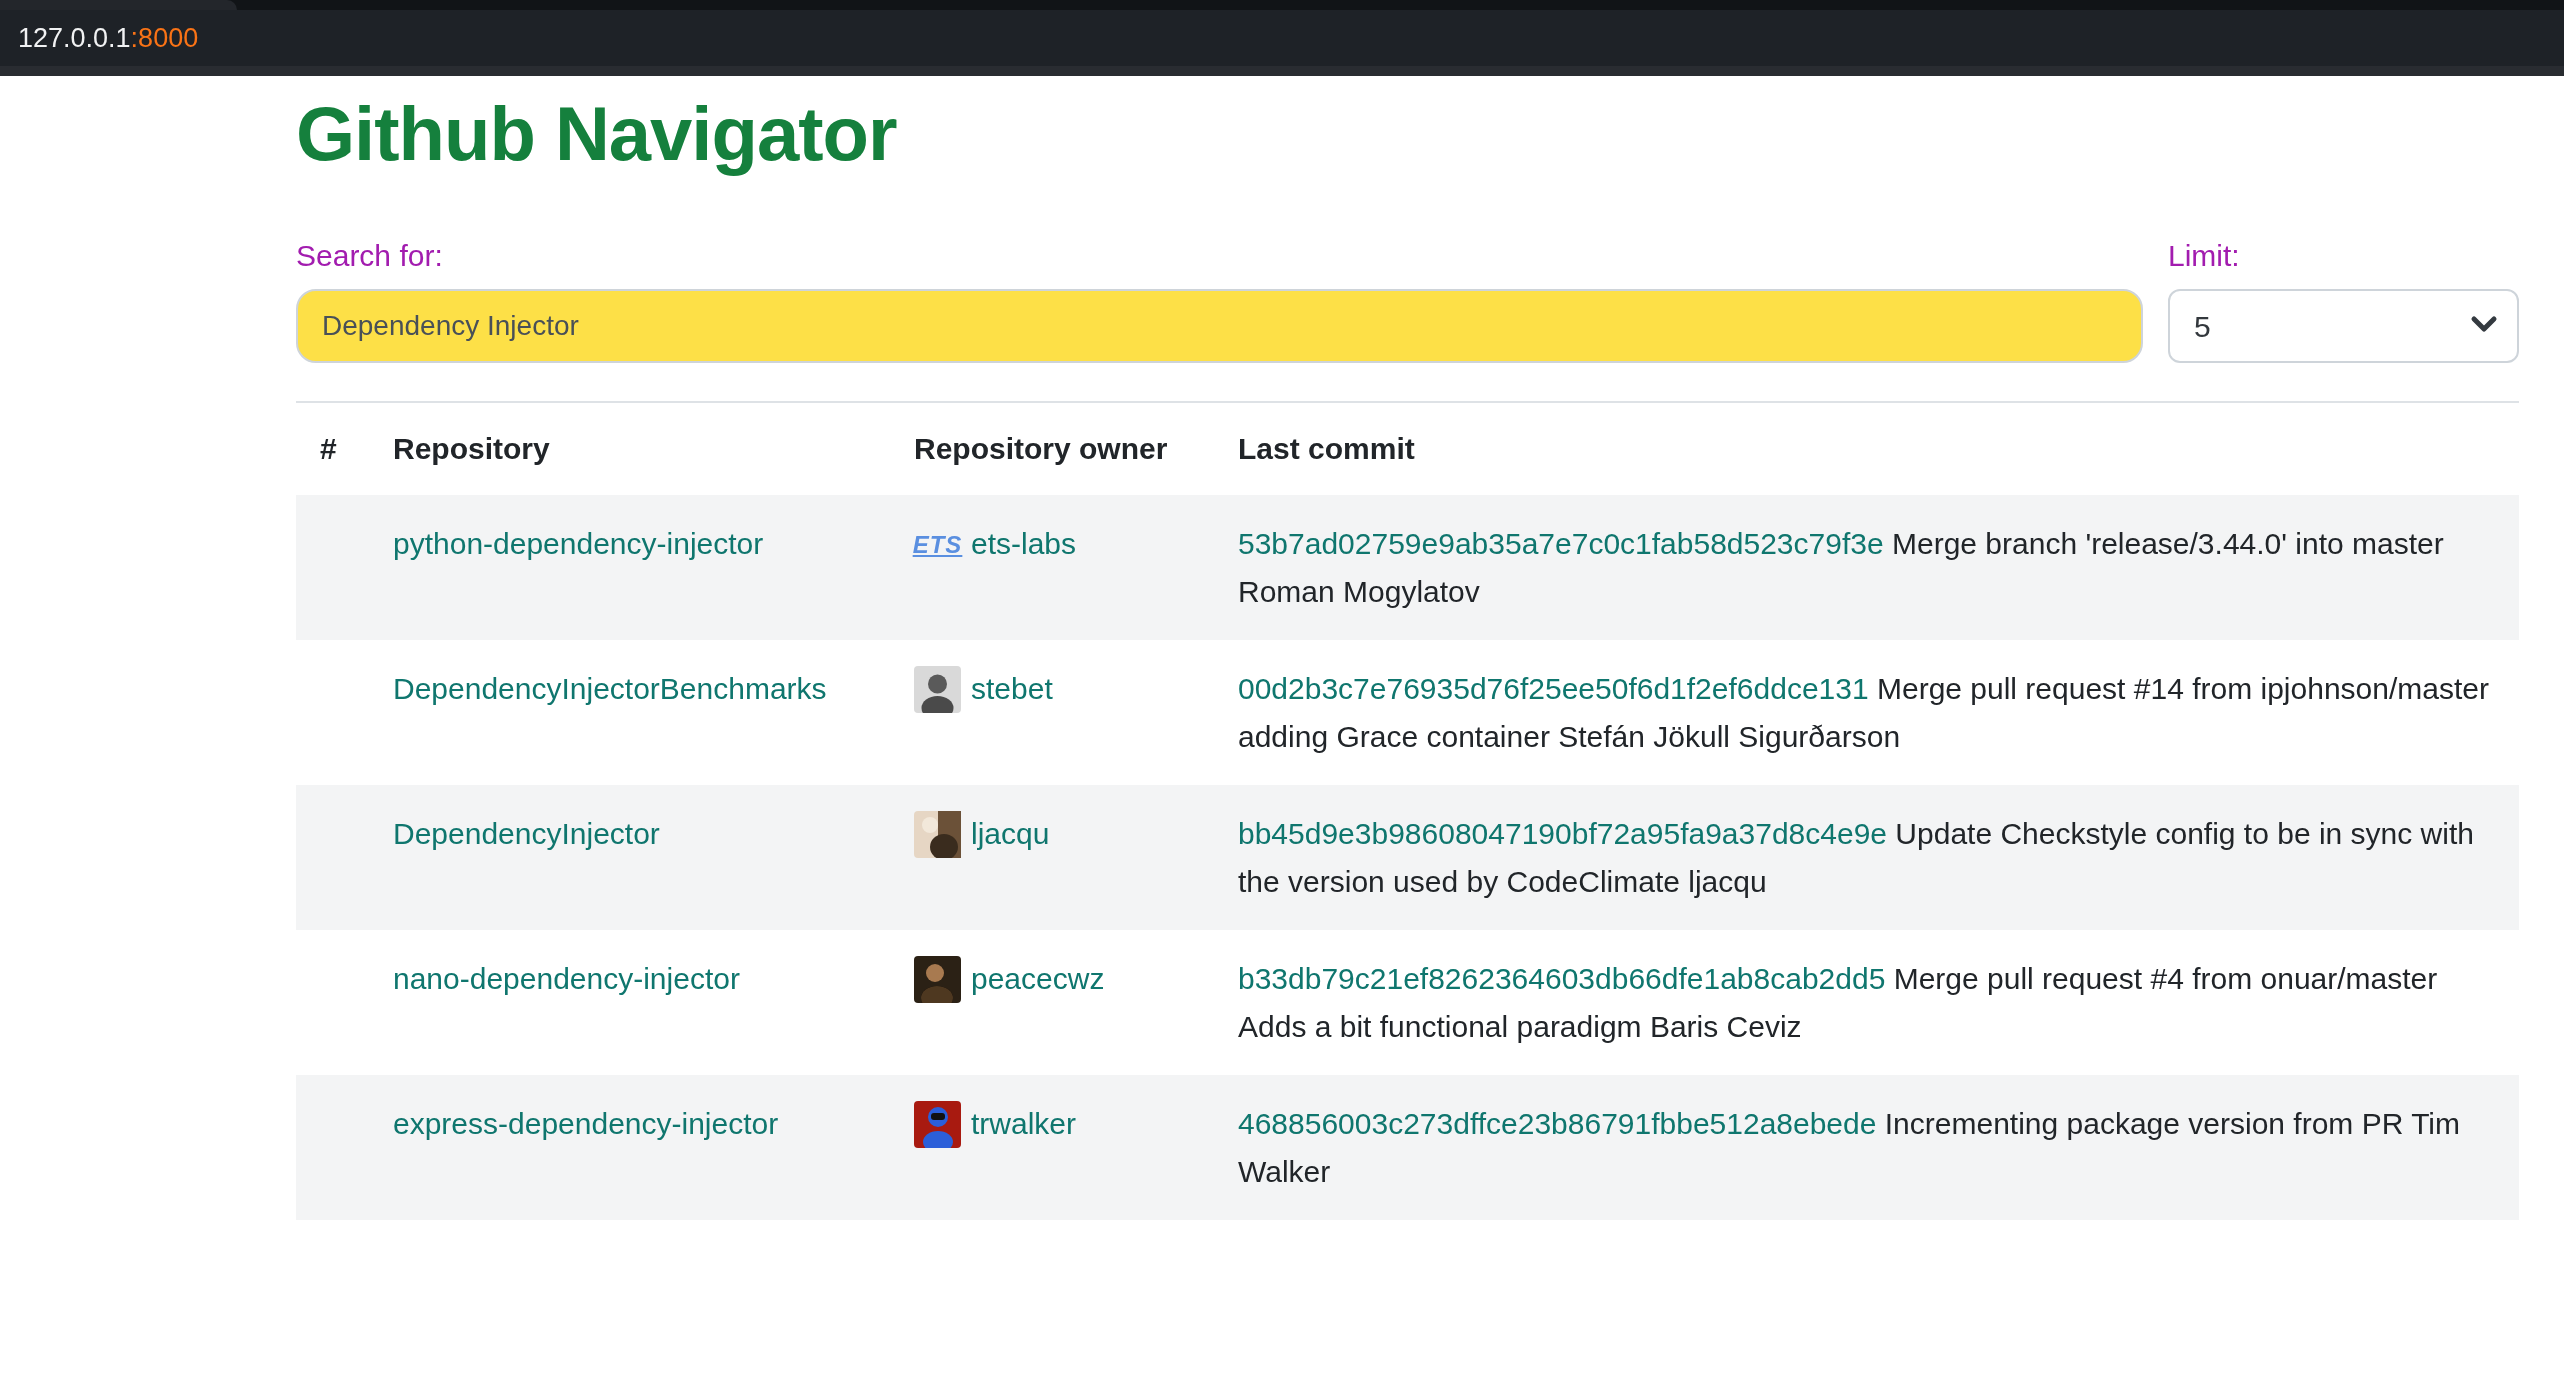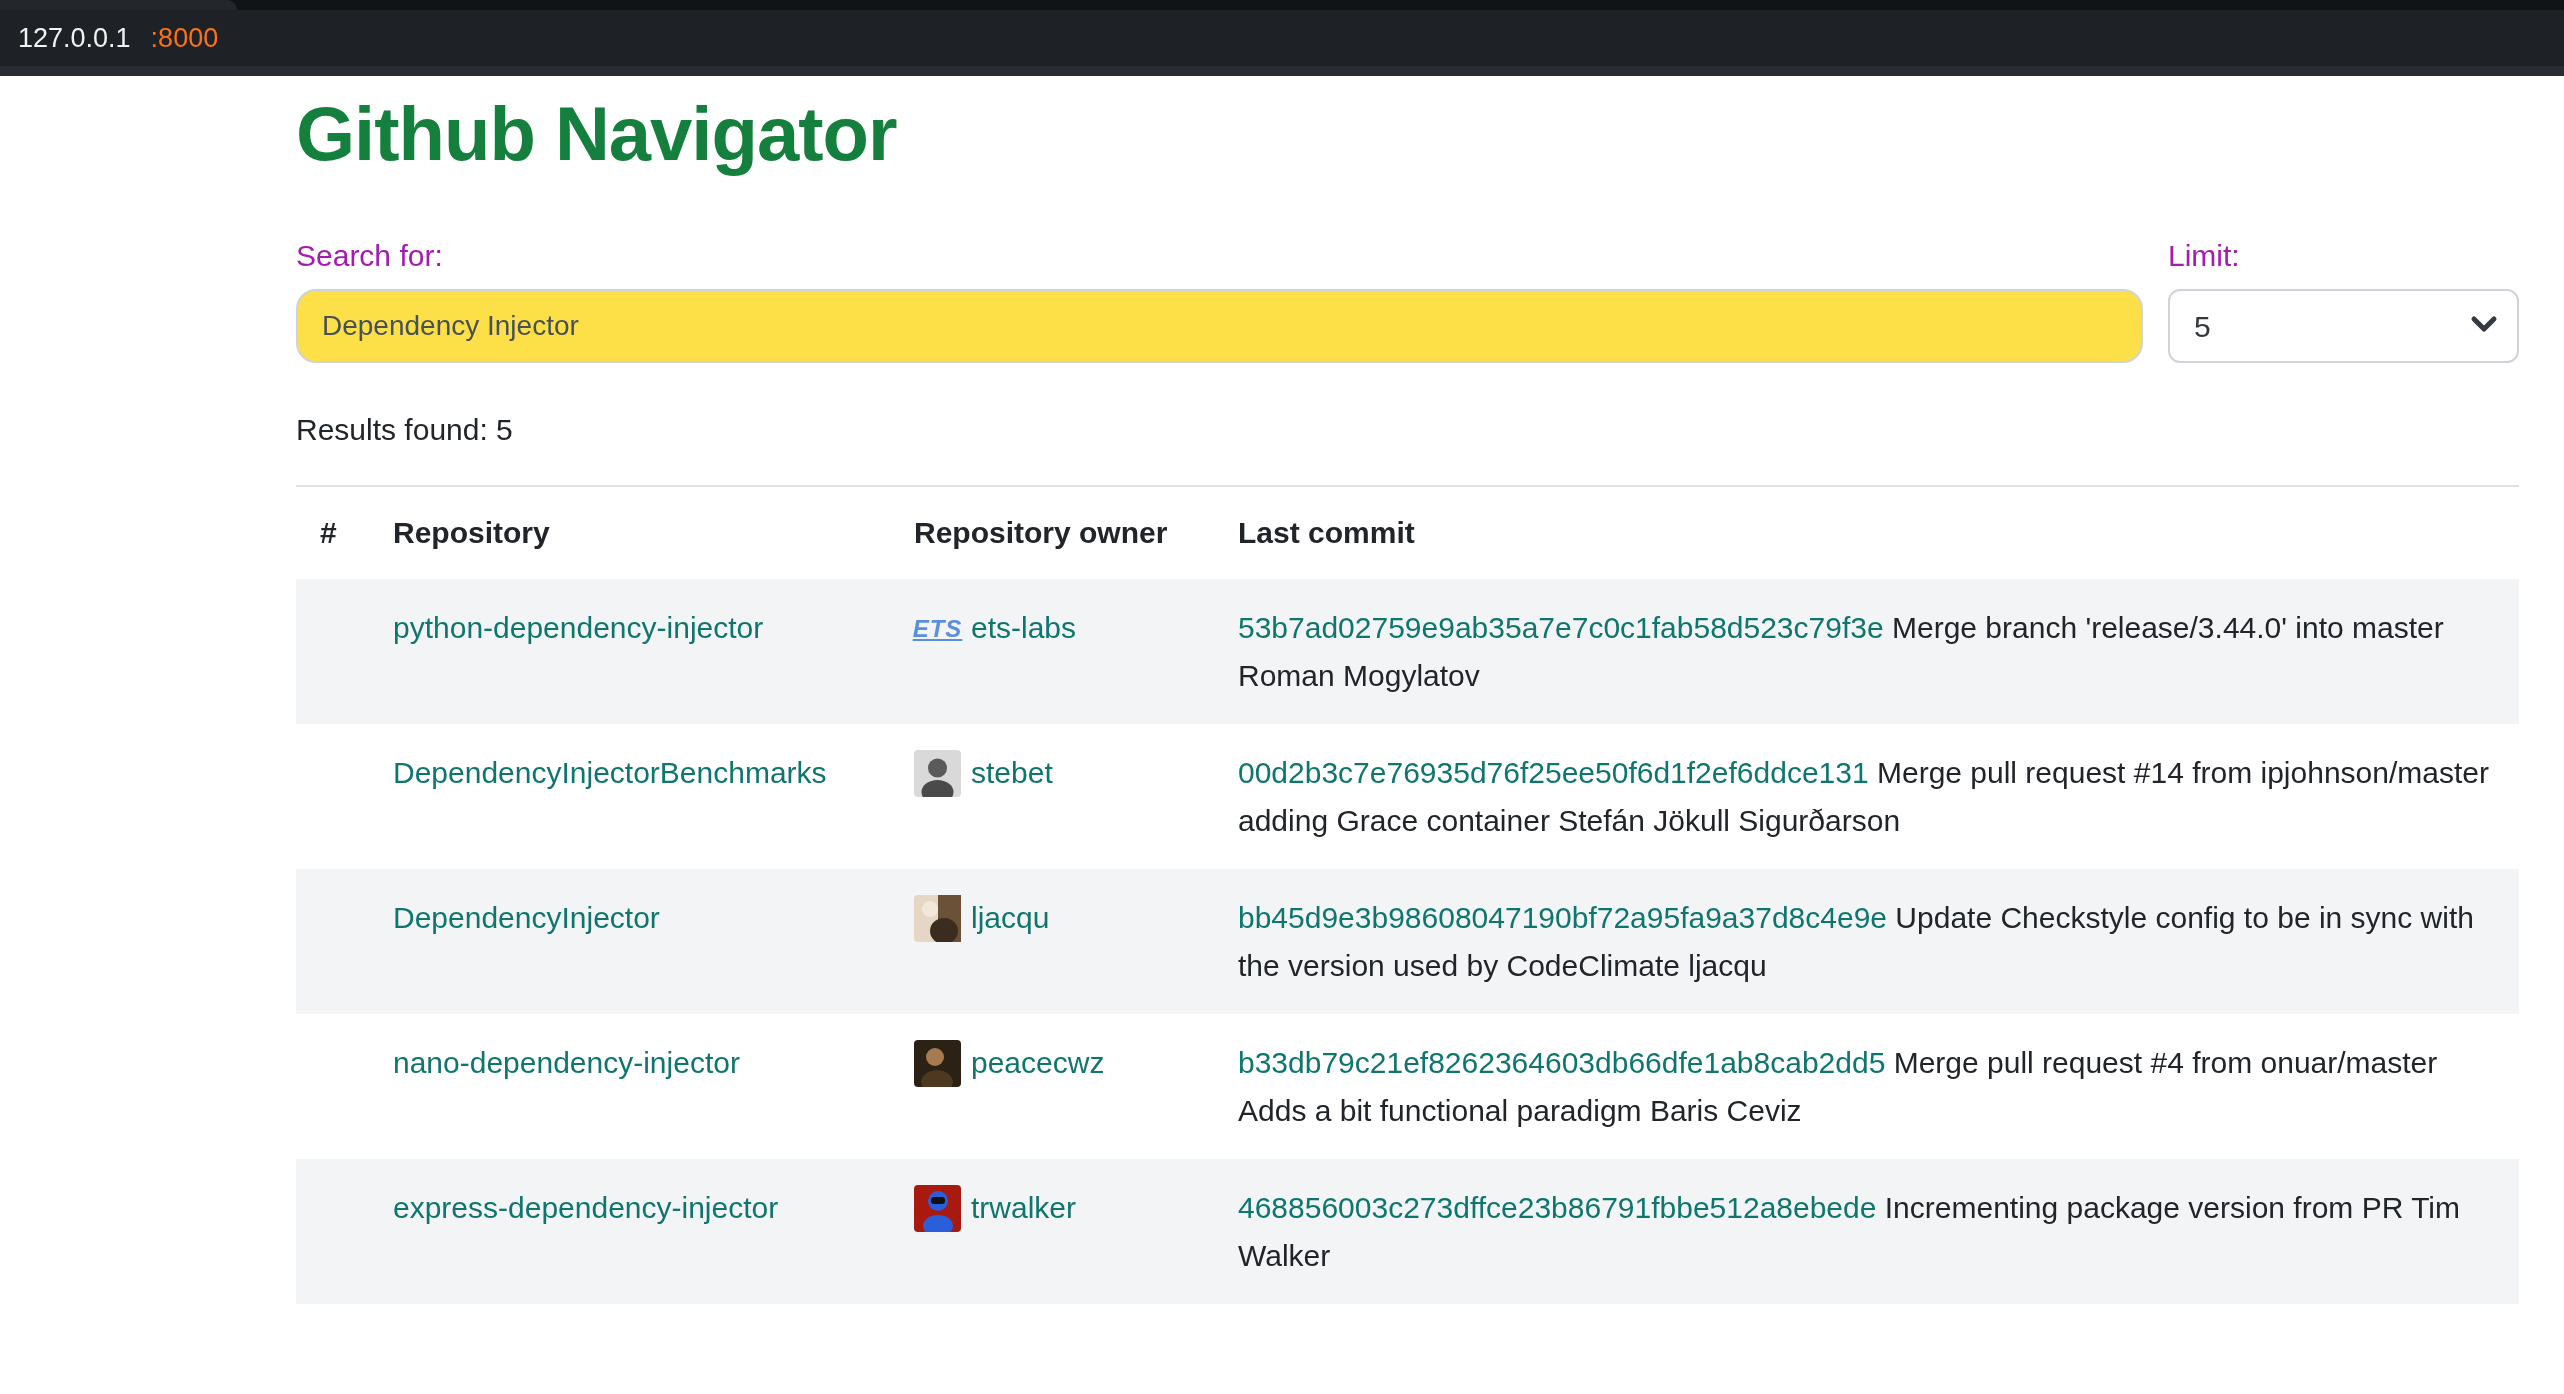--- a/index.html
+++ b/index.html
@@ -13,21 +13,21 @@
   }
   
   .tab-strip { height: 10px; background: #111417; position: relative; }
   .tab-strip .active-tab {
     position: absolute; left: 0; top: 0; width: 237px; height: 10px;
     background: #23262b; border-top-right-radius: 10px;
   }
   .url-bar {
     height: 56px; background: #1e2227;
     display: flex; align-items: center;
-    padding-left: 18px; font-size: 27px; gap: 20px;
+    padding-left: 18px; font-size: 27px;
   }
   .url-bar .host { color: #f1f2f3; }
   .url-bar .port { color: #f97316; }
   .bottom-strip { height: 10px; background: #292c31; }
 
   
   .container { margin-left: 296px; width: 2223px; }
   h1.page-title {
     margin: 14px 0 0 0;
     font-size: 76px; font-weight: 600; color: #15803d;
@@ -130,21 +130,20 @@
         </select>
         <span class="select-chevron">
           <svg width="30" height="22" viewBox="0 0 30 22">
             <polyline points="5,6 15,16 25,6" fill="none" stroke="#343a40" stroke-width="5" stroke-linecap="round" stroke-linejoin="round"></polyline>
           </svg>
         </span>
       </div>
     </div>
   </div>
 
-  <div class="results-summary">Results found: 5</div>
 
   <table class="results-table">
     <colgroup>
       <col style="width:73px">
         <col style="width:521px">
         <col style="width:324px">
         <col style="width:1305px">
     </colgroup>
     <thead>
       <tr>

